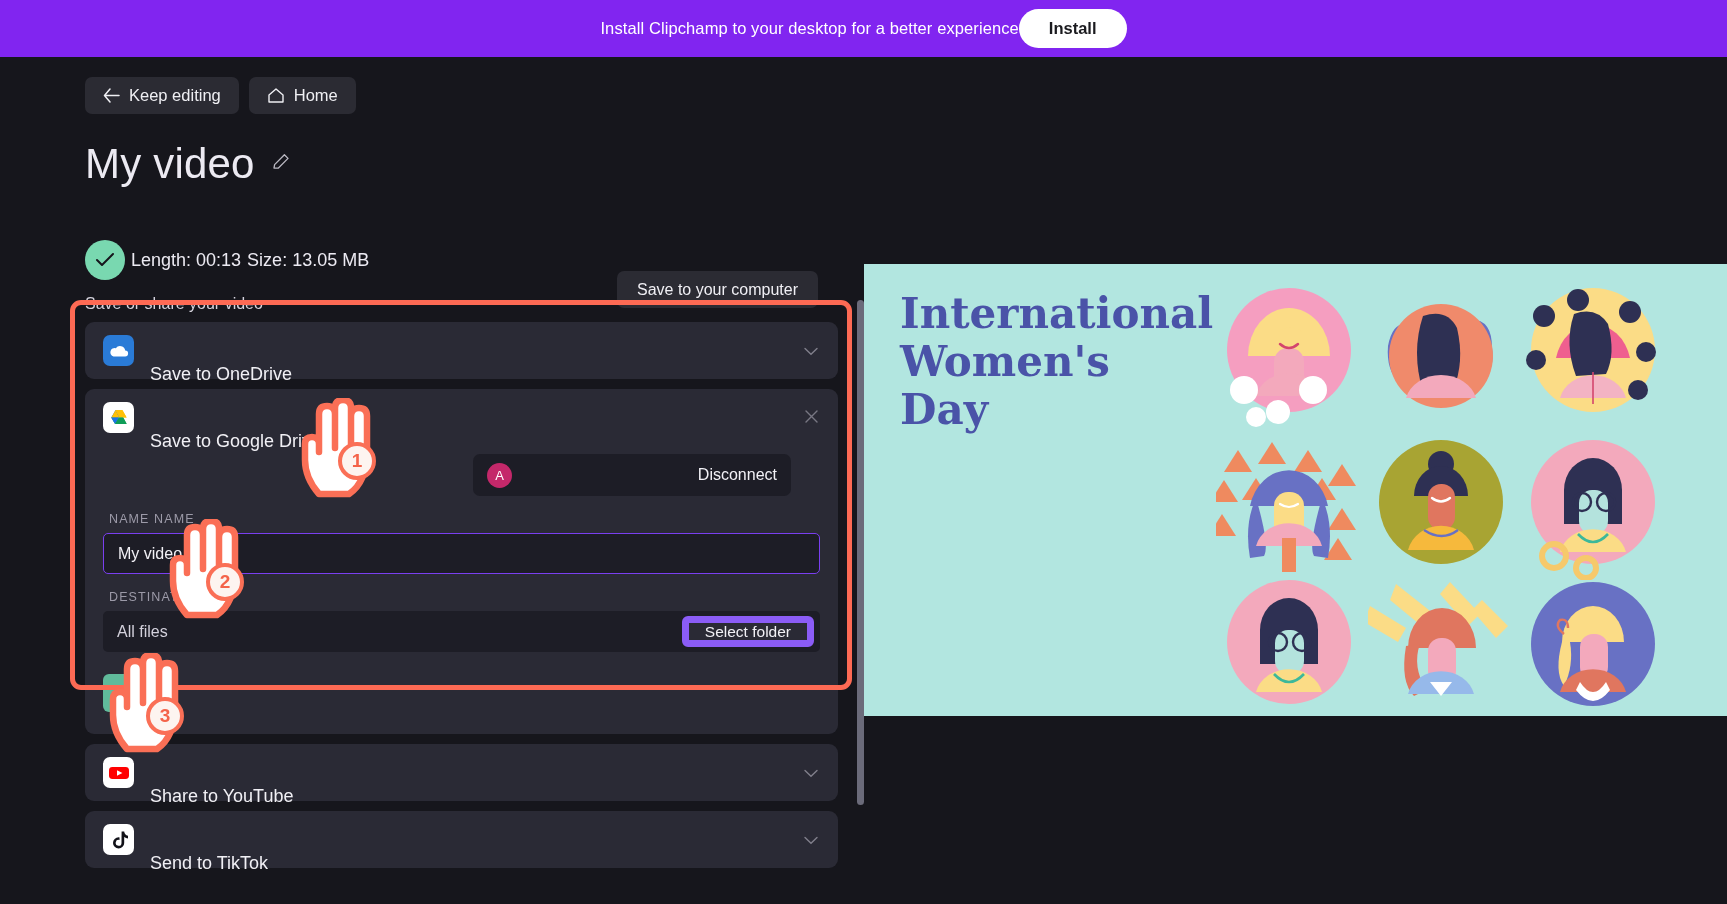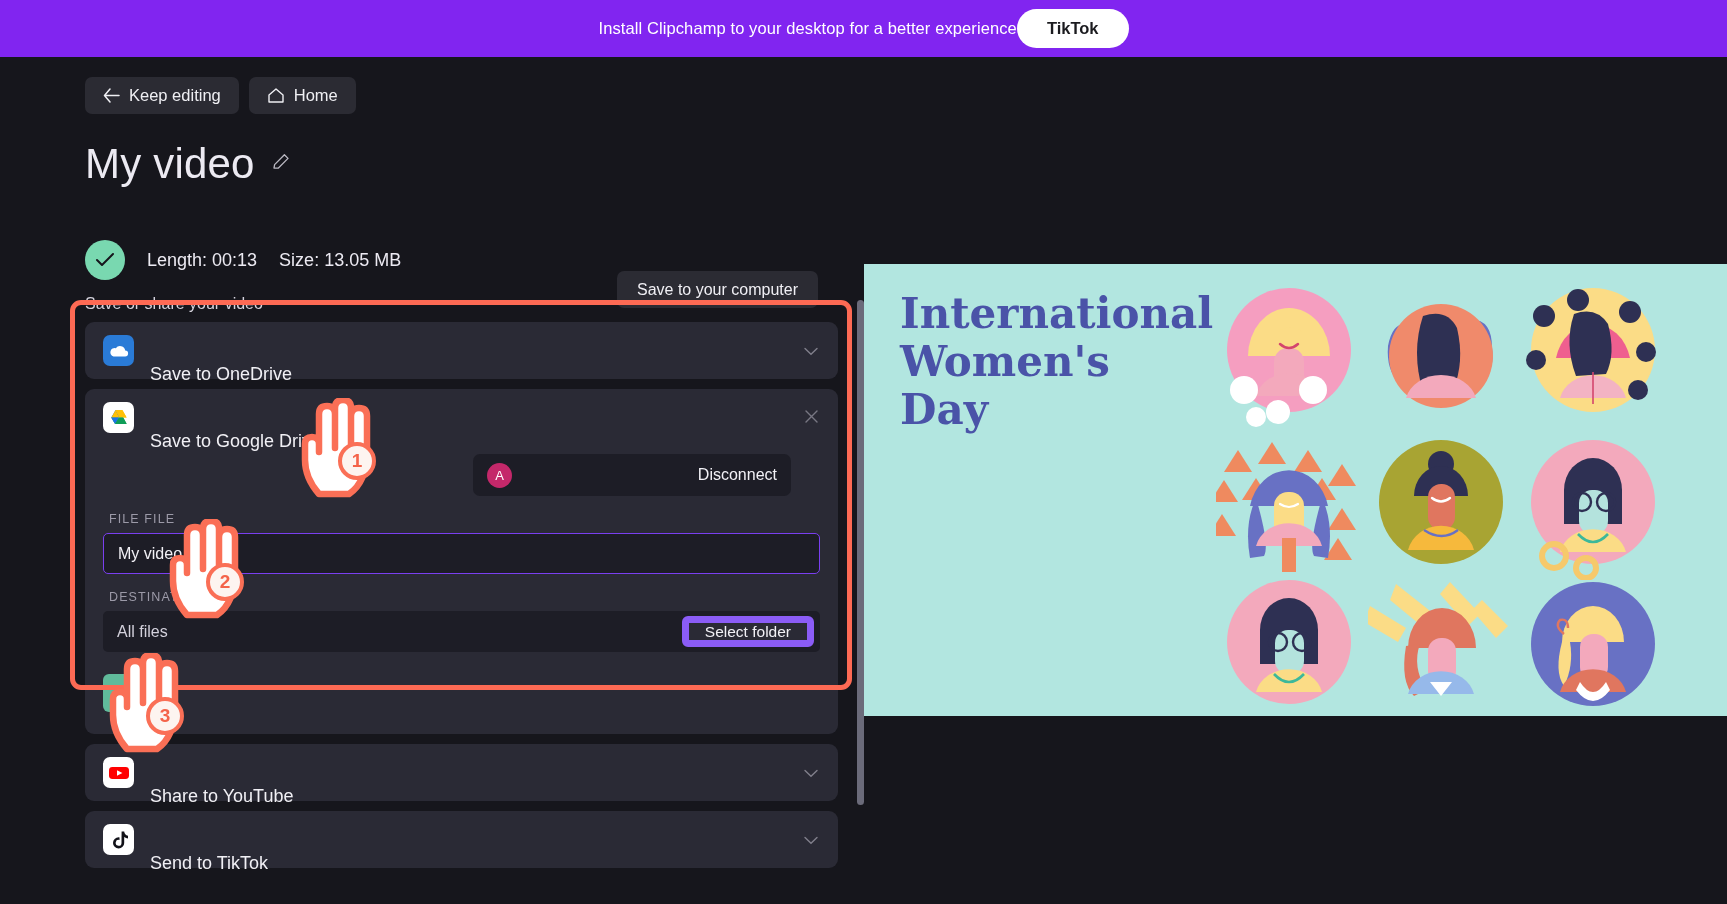--- a/index.html
+++ b/index.html
@@ -33,21 +33,21 @@
     font-family:"Liberation Sans", sans-serif;
   }
   .navbtn svg { display:block; }
 
   
   .title-row { position:absolute; left:85px; top:140px; display:flex; align-items:center; gap:16px; }
   .title { font-size:42px; font-weight:400; color:#eceaf2; letter-spacing:.2px; }
   .edit-icon { cursor:pointer; opacity:.85; }
 
   
-  .status-row { position:absolute; left:85px; top:240px; display:flex; align-items:center; gap:22px; }
+  .status-row { position:absolute; left:85px; top:240px; display:flex; align-items:center; gap:6px; }
   .check-circle {
     width:40px; height:40px; border-radius:50%; background:#79d8b0;
     display:flex; align-items:center; justify-content:center;
   }
   .status-text { font-size:18px; color:#eceaf2; }
   .save-computer-btn {
     position:absolute; left:617px; top:242px; background:#2b2b33; border:none;
     border-radius:7px; color:#f0eff4; font-size:16px; padding:0 20px; height:37px;
     cursor:pointer; font-family:"Liberation Sans", sans-serif;margin-top:29px;
   }
@@ -149,21 +149,21 @@
     font-family:"Liberation Sans", sans-serif;
   }
 </style>
 </head>
 <body>
 
 <div class="app">
 
   <div class="banner">
     <span class="banner-text">Install Clipchamp to your desktop for a better experience</span>
-    <button class="banner-btn">TikTok</button>
+    <button class="banner-btn">Install</button>
   </div>
 
   <div class="navrow">
     <button class="navbtn">
       <span>
         <svg width="17" height="15" viewBox="0 0 17 15">
             <path d="M7 1 L1.5 7.5 L7 14 M1.7 7.5 H16" stroke="#efeff3" stroke-width="1.5" fill="none" stroke-linecap="round" stroke-linejoin="round"></path>
           </svg>
       </span>
       <span>Keep editing</span>
@@ -239,21 +239,21 @@
             </svg>
         </span>
       </div>
 
       <div class="dest-body">
         <div class="acct-row">
           <span class="avatar">A</span>
           <span class="disconnect">Disconnect</span>
         </div>
 
-        <div class="field-label">FILE FILE</div>
+        <div class="field-label">NAME NAME</div>
         <input class="text-input" type="text" value="My video" style="">
 
         <div class="field-label">DESTINATION</div>
         <div class="dest-input-wrap">
           <span class="dest-input-val">All files</span>
           <button class="select-folder-btn">Select folder</button>
         </div>
 
         <button class="save-btn">Save</button>
       </div>

